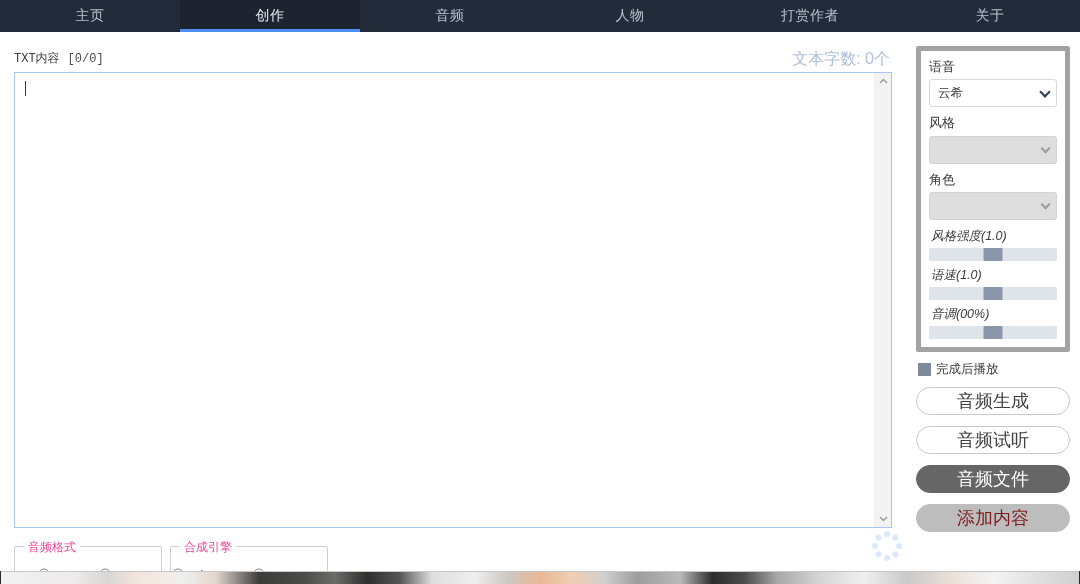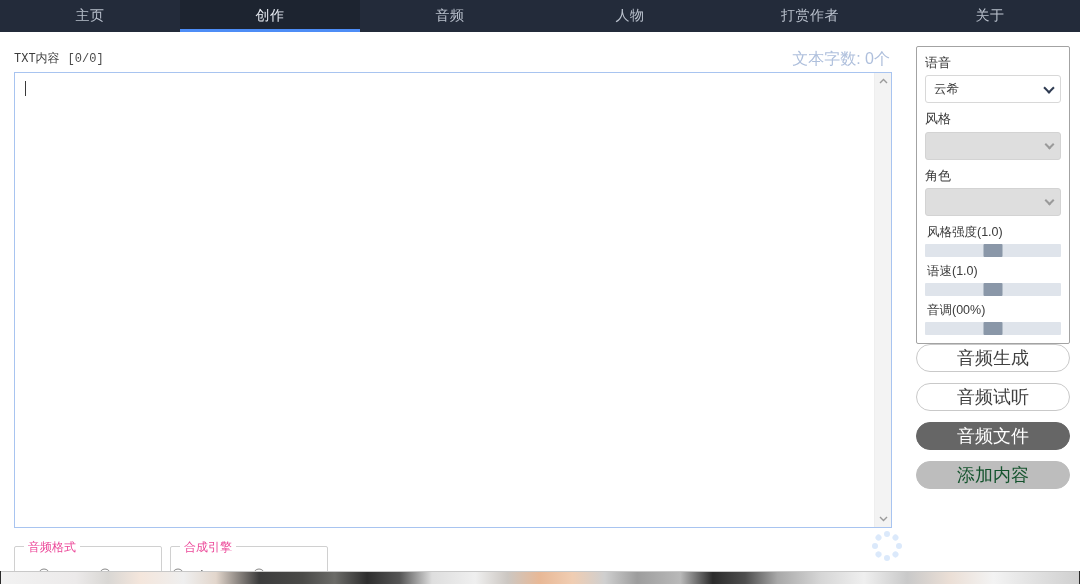--- a/index.html
+++ b/index.html
@@ -180,21 +180,21 @@
 
   
   .right-panel {
     position: absolute;
     top: 38px; left: 906px;
     width: 174px; height: 546px;
     background: #ffffff;
     padding: 8px 10px 0 10px;
   }
   .settings-box {
-    border: 1px solid #a3a3a3;
+    border: 5px solid #a3a3a3;
     border-radius: 2px;
     padding: 6px 8px 8px 8px;
     background: #ffffff;
   }
   .field-label {
     font-size: 13px;
     color: #3a3a3a;
     margin: 2px 0 4px 0;
     line-height: 1.25;
   }
@@ -232,20 +232,21 @@
   .select.disabled .chev {
     border-color: #9a9a9a;
     width: 7px; height: 7px;
   }
 
   .slider-label {
     font-size: 12.5px;
     color: #3a3a3a;
     margin: 6px 0 3px 2px;
     font-family: "Liberation Sans", sans-serif;
+    font-style: italic;
   }
   .slider {
     position: relative;
     width: 100%;
     height: 13px;
     background: #dfe4eb;
     border-radius: 1px;
     cursor: pointer;
   }
   .slider .thumb {
@@ -292,21 +293,21 @@
     user-select: none;
   }
   .pbtn.dark {
     background: #666666;
     border-color: #666666;
     color: #ffffff;
   }
   .pbtn.disabled {
     background: #bdbdbd;
     border-color: #bdbdbd;
-    color: #14532d;
+    color: #7f1d1d;
     cursor: default;
   }
 
   
   .bottom-strip {
     position: absolute;
     left: 0; bottom: 0;
     width: 1080px; height: 13px;
     background:
       linear-gradient(90deg,
@@ -455,20 +456,24 @@
       <div class="slider">
         <span class="thumb" style="left:50%"></span>
       </div>
 
       <div class="slider-label">音调(00%)</div>
       <div class="slider">
         <span class="thumb" style="left:50%"></span>
       </div>
     </div>
 
+    <div class="check-row">
+      <span class="check-box"></span>
+      <span class="check-label">完成后播放</span>
+    </div>
 
     <div class="pbtn">
       <span>音频生成</span>
     </div>
     <div class="pbtn">
       <span>音频试听</span>
     </div>
     <div class="pbtn dark">
       <span>音频文件</span>
     </div>

